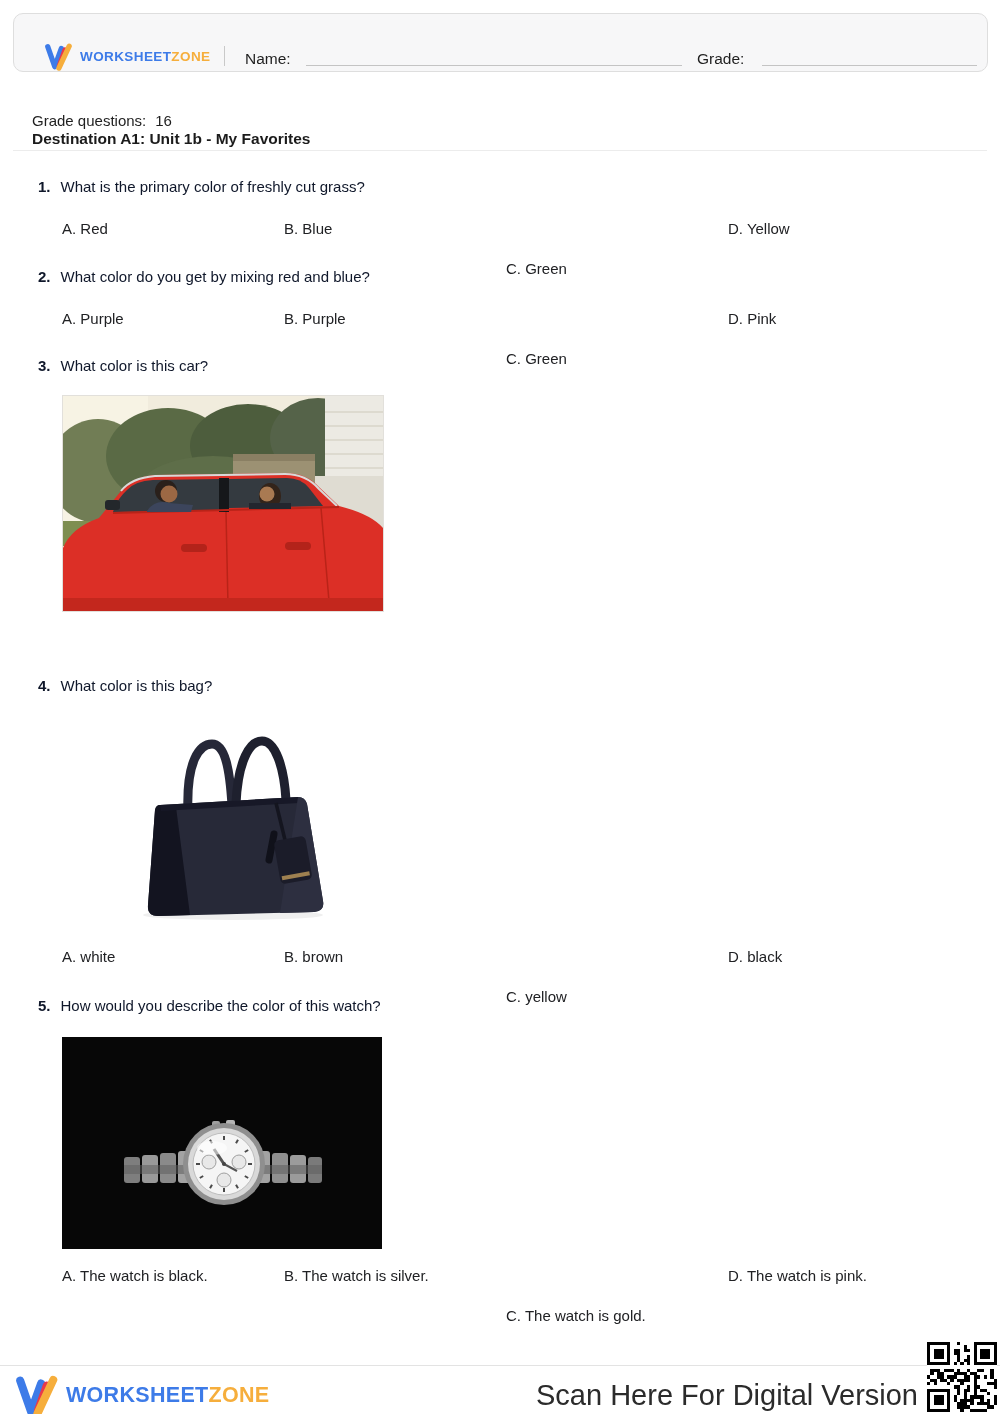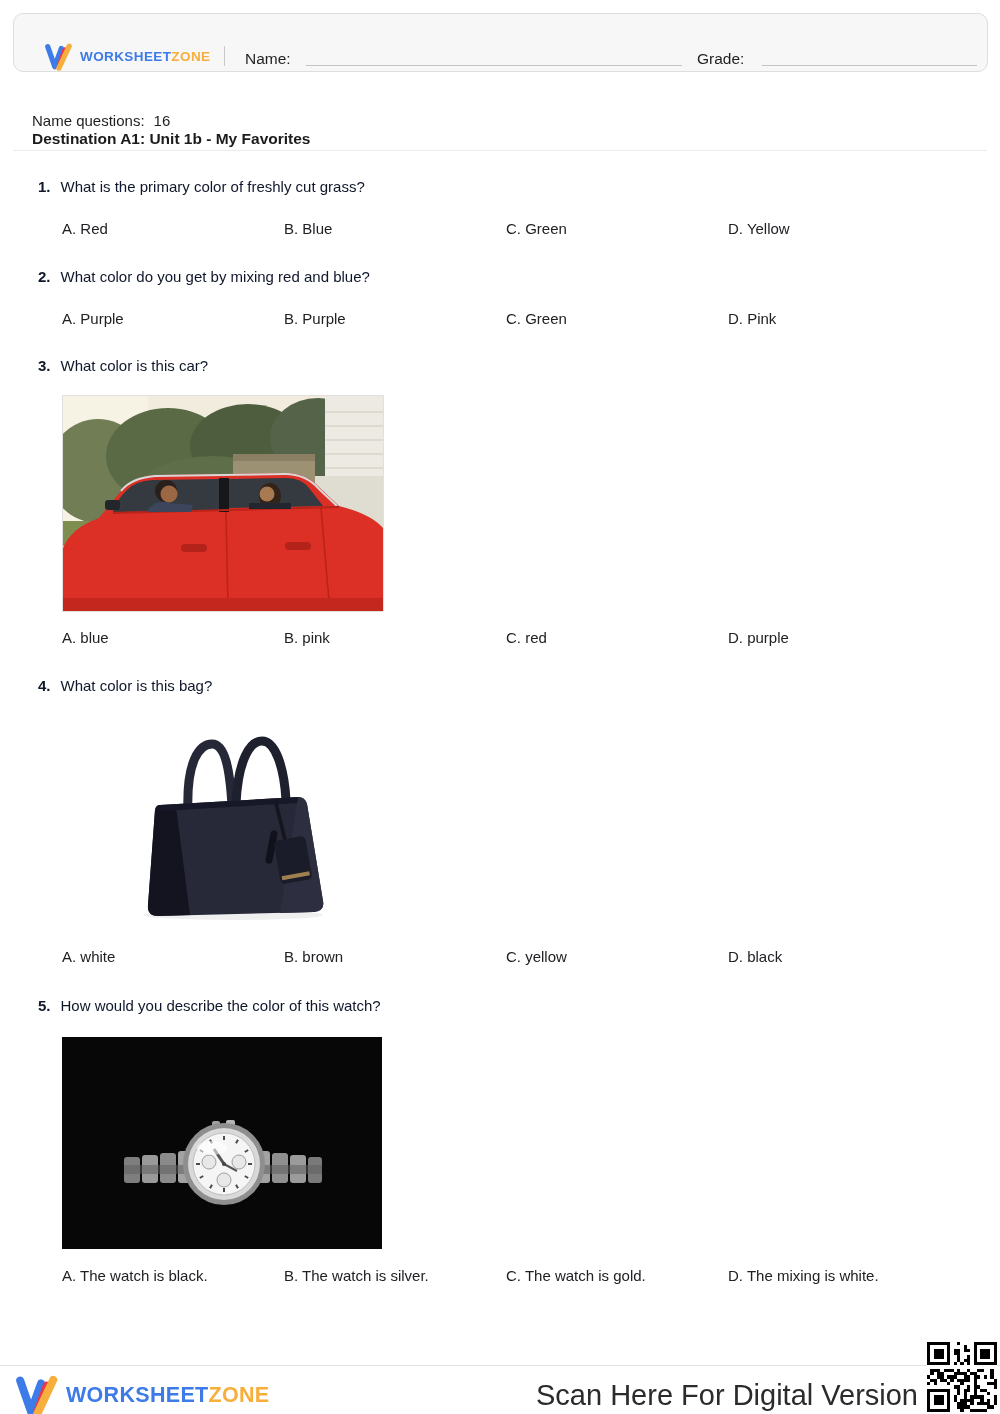--- a/index.html
+++ b/index.html
@@ -28,21 +28,21 @@
   
   .doc-title{position:absolute;left:32px;top:82px;font-size:15.5px;font-weight:bold;color:#1b1b1b;margin-top:48px;}
   .doc-total{position:absolute;left:32px;top:112px;font-size:15px;color:#1f1f1f;}
   .doc-total .val{margin-left:9px;}
   .title-divider{position:absolute;left:13px;top:150px;width:974px;height:1px;background:#ececec;}
   
   .q-head{position:absolute;left:38px;font-size:15px;color:#0f172a;}
   .q-num{font-weight:bold;margin-right:10px;}
   .opts{position:absolute;left:0;top:0;width:1000px;height:20px;}
   .opt{position:absolute;font-size:15px;color:#202124;white-space:nowrap;}
-  .c0{left:62px;} .c1{left:284px;} .c2{left:506px;} .c3{left:728px;}
+  .c0{left:62px;} .c1{left:284px;} .c2{left:506px;margin-top:40px;} .c3{left:728px;}
   
   .photo{position:absolute;display:block;}
   .photo-bordered{border:1px solid #e2e0db;}
   
   .footer-divider{position:absolute;left:0;top:1365px;width:1000px;height:1px;background:#e3e3e3;}
   .logo-footer{left:14px;top:1372px;}
   .logo-footer .logo-text{font-size:21.5px;letter-spacing:.3px;}
   .scan-text{position:absolute;right:82px;top:1379px;font-size:29px;color:#2b2b2b;font-weight:500;white-space:nowrap;}
   .qr-box{position:absolute;left:927px;top:1342px;width:70px;height:70px;background:#ffffff;padding:0;}
   .qr-box svg{display:block;width:70px;height:70px;}
@@ -63,21 +63,21 @@
     </div>
     <div class="hdr-vdiv"></div>
     <span class="hdr-label name-label">Name:</span>
     <div class="write-line name-line"></div>
     <span class="hdr-label grade-label">Grade:</span>
     <div class="write-line grade-line"></div>
   </div>
 
   <div class="doc-title">Destination A1: Unit 1b - My Favorites</div>
   <div class="doc-total">
-    <span>Name questions:</span><span class="val">16</span>
+    <span>Grade questions:</span><span class="val">16</span>
   </div>
   <div class="title-divider"></div>
 
   <div class="q-head" style="top:178px">
     <span class="q-num">1.</span><span>What is the primary color of freshly cut grass?</span>
   </div>
   <div class="opts" style="top:220px">
     <span class="opt c0">A. Red</span>
     <span class="opt c1">B. Blue</span>
     <span class="opt c2">C. Green</span>
@@ -129,26 +129,20 @@
     <rect x="222" y="146" width="26" height="8" rx="4" fill="#b3231a"></rect>
     <rect x="0" y="202" width="320" height="13" fill="#c3271d"></rect>
     <rect x="42" y="104" width="15" height="10" rx="3" fill="#23272b"></rect>
     <circle cx="103" cy="95" r="11" fill="#2a201b"></circle>
     <circle cx="106" cy="98" r="8.5" fill="#9c6844"></circle>
     <path d="M84 115 Q92 103 106 107 L130 109 L128 116 L84 116 Z" fill="#3c455c"></path>
     <ellipse cx="207" cy="100" rx="11" ry="13" fill="#33241a"></ellipse>
     <circle cx="204" cy="98" r="7.5" fill="#a97a52"></circle>
     <rect x="186" y="107" width="42" height="6" fill="#23262e"></rect>
   </svg>
-  <div class="opts" style="top:629px">
-    <span class="opt c0">A. blue</span>
-    <span class="opt c1">B. pink</span>
-    <span class="opt c2">C. red</span>
-    <span class="opt c3">D. purple</span>
-  </div>
 
   <div class="q-head" style="top:677px">
     <span class="q-num">4.</span><span>What color is this bag?</span>
   </div>
   <svg class="photo" style="left:128px;top:708px" width="215" height="215" viewBox="0 0 215 215">
     <ellipse cx="105" cy="207" rx="90" ry="5" fill="#efefef"></ellipse>
     <path d="M60 104 C58 52 72 36 84 36 C97 36 102 62 104 98" stroke="#262838" stroke-width="9" fill="none" stroke-linecap="round"></path>
     <path d="M108 96 C110 52 122 33 134 33 C147 33 156 58 158 92" stroke="#1e202e" stroke-width="9" fill="none" stroke-linecap="round"></path>
     <path d="M32 97 L170 89 Q177 89 179 96 L195 193 Q197 203 186 204 L30 208 Q19 208 20 197 L27 102 Q28 97 32 97 Z" fill="#272938"></path>
     <path d="M32 97 L48 99 L62 207 L30 208 Q19 208 20 197 L27 102 Q28 97 32 97 Z" fill="#131420"></path>
@@ -209,21 +203,21 @@
     <circle cx="162" cy="143" r="7" fill="#e8e8e8" stroke="#9f9f9f"></circle>
     <line x1="162" y1="127" x2="152" y2="112" stroke="#555555" stroke-width="3"></line>
     <line x1="162" y1="127" x2="175" y2="134" stroke="#555555" stroke-width="2"></line>
     <circle cx="162" cy="127" r="2" fill="#444444"></circle>
     <ellipse cx="150" cy="111" rx="15" ry="7" fill="#ffffff" opacity="0.55"></ellipse>
   </svg>
   <div class="opts" style="top:1267px">
     <span class="opt c0">A. The watch is black.</span>
     <span class="opt c1">B. The watch is silver.</span>
     <span class="opt c2">C. The watch is gold.</span>
-    <span class="opt c3">D. The mixing is white.</span>
+    <span class="opt c3">D. The watch is pink.</span>
   </div>
 
   <div class="footer-divider"></div>
   <div class="logo logo-footer">
     <svg width="44" height="46" viewBox="0 0 30 32">
       <path d="M4 6 L11.5 27.5 L18.5 8" fill="none" stroke="#3d7be8" stroke-width="5.6" stroke-linecap="round" stroke-linejoin="round"></path>
       <path d="M22.5 9.5 L16.5 26.5" fill="none" stroke="#e8394b" stroke-width="5.6" stroke-linecap="round"></path>
       <path d="M16 29 L27 5.5" fill="none" stroke="#f6ae3c" stroke-width="5.6" stroke-linecap="round"></path>
     </svg>
     <span class="logo-text"><span class="logo-blue">WORKSHEET</span><span class="logo-yellow">ZONE</span></span>

